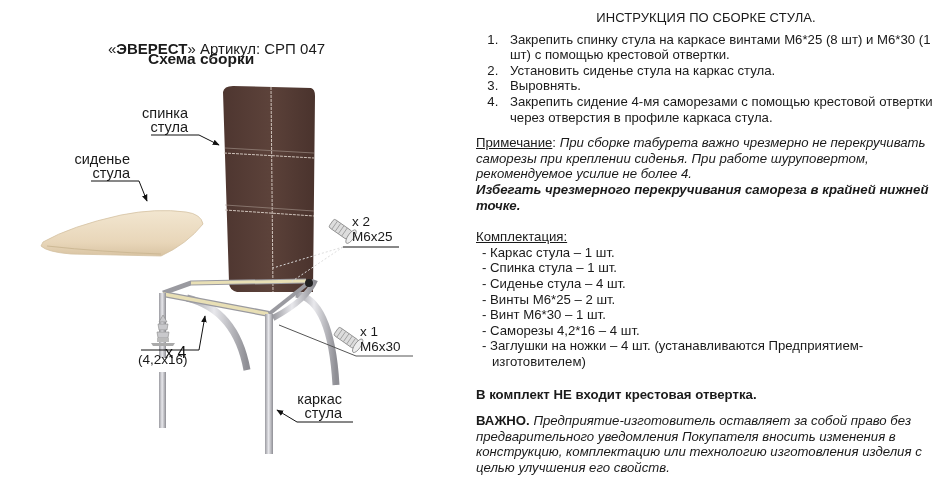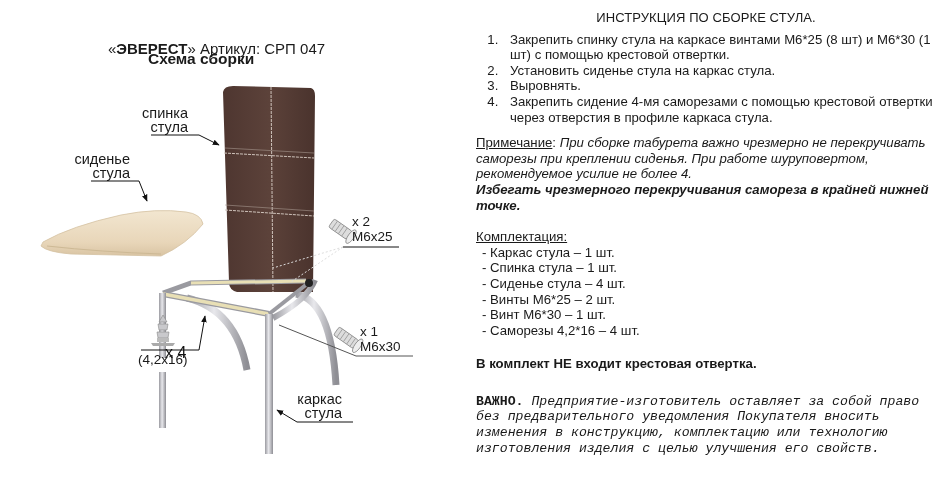--- a/index.html
+++ b/index.html
@@ -17,21 +17,21 @@
     ol.steps { margin: 0; padding: 0 0 0 26px; }
     ol.steps li { padding-left: 8px; }
     .note { margin-top: 10px; }
     .note .u { text-decoration: underline; }
     .note i { font-style: italic; }
     .bold-it { font-weight: bold; font-style: italic; }
     .kit-h { margin-top: 16px; text-decoration: underline; }
     .kit { margin: 0; padding: 0 0 0 6px; list-style: none; }
     .kit li { padding-left: 10px; text-indent: -10px; }
     .nodriver { margin-top: 18px; font-weight: bold; }
-    .important { margin-top: 22px; font-family: Liberation Mono, monospace; }
+    .important { margin-top: 10px; }
     .important b { font-weight: bold; }
     .important i { font-style: italic; }
   </style>
 </head>
 <body>
 
 <div class="abs title">Схема сборки</div>
 <div class="abs subtitle"><span>«</span><b>ЭВЕРЕСТ</b><span>»</span><span> Артикул: </span><span>СРП 047</span></div>
 
 <div class="abs diagram">
@@ -169,20 +169,21 @@
   </div>
 
   <div class="kit-h">Комплектация:</div>
   <ul class="kit">
     <li>- Каркас стула – 1 шт.</li>
     <li>- Спинка стула – 1 шт.</li>
     <li>- Сиденье стула – 4 шт.</li>
     <li>- Винты М6*25 – 2 шт.</li>
     <li>- Винт М6*30 – 1 шт.</li>
     <li>- Саморезы 4,2*16  – 4 шт.</li>
+    <li style="padding-right:40px;">- Заглушки на ножки – 4 шт. (устанавливаются Предприятием-изготовителем)</li>
   </ul>
 
   <div class="nodriver">В комплект НЕ входит крестовая отвертка.</div>
 
   <div class="important">
     <b>ВАЖНО.</b><i> Предприятие-изготовитель оставляет за собой право без предварительного уведомления Покупателя вносить изменения в конструкцию, комплектацию или технологию изготовления изделия с целью улучшения его свойств.</i>
   </div>
 </div>
 
 </body></html>

